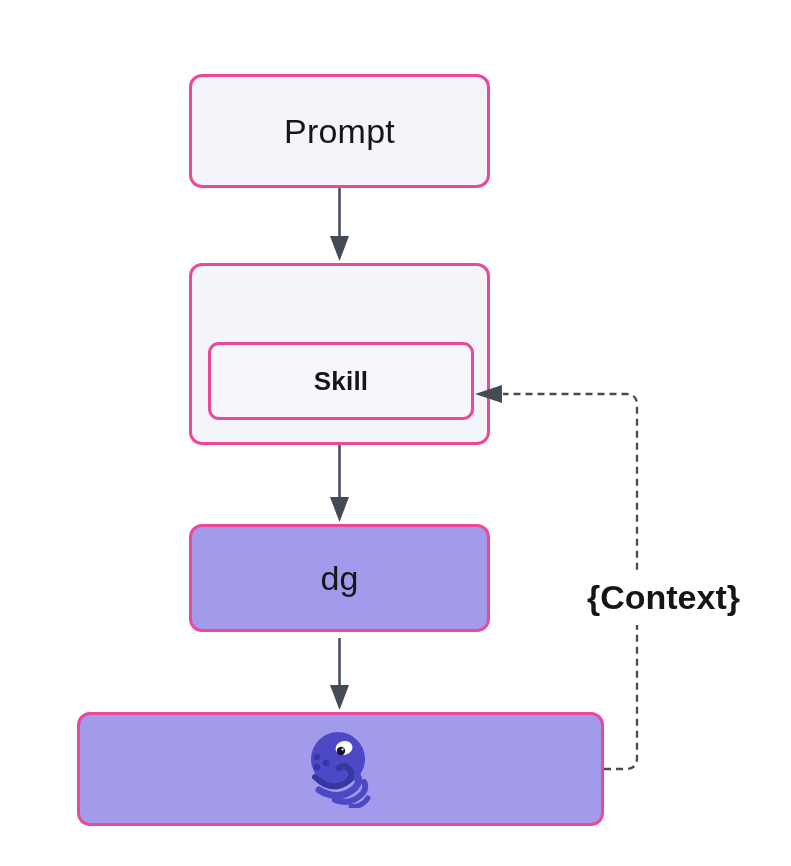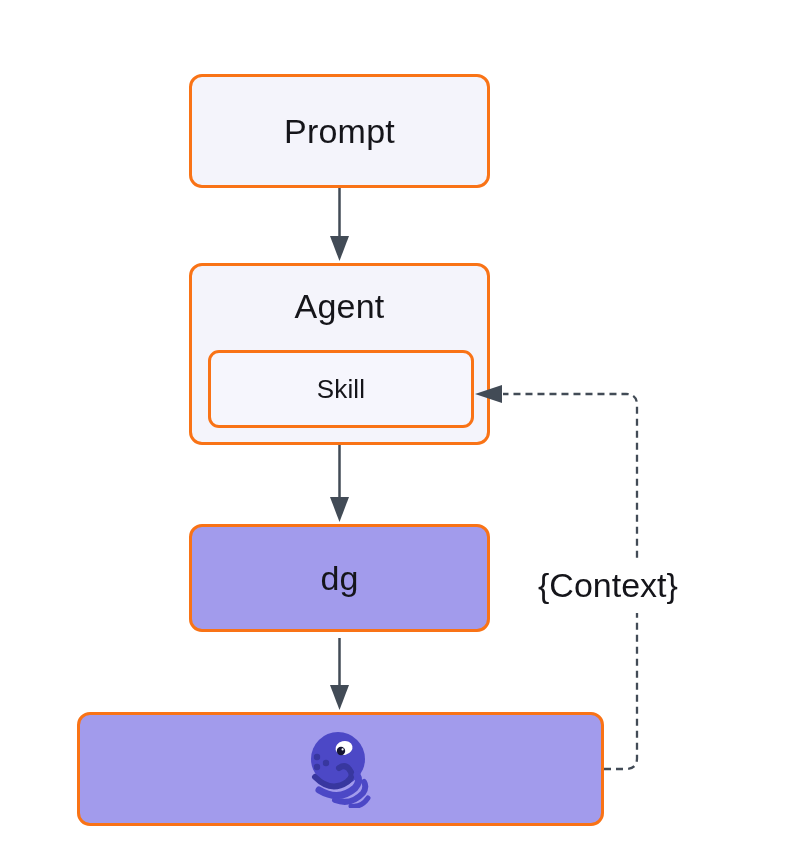--- a/index.html
+++ b/index.html
@@ -8,68 +8,68 @@
     width: 791px;
     height: 866px;
     background: #ffffff;
     font-family: "Liberation Sans", sans-serif;
     color: #15151a;
     overflow: hidden;
   }
   .node {
     position: absolute;
     box-sizing: border-box;
-    border: 3px solid #f97316;
+    border: 3px solid #ec4899;
     border-radius: 13px;
     background: #f4f4fb;
     display: flex;
     align-items: center;
     justify-content: center;
     z-index: 1;
   }
   .node-label { font-size: 34px; letter-spacing: 0.2px; }
   #node-prompt  { left: 189px; top: 74px;  width: 301px; height: 114px; }
   #node-agent   { left: 189px; top: 263px; width: 301px; height: 182px;
                   flex-direction: column; justify-content: flex-start; }
   #node-agent .node-label { margin-top: 21px; }
-  #node-skill   { position: absolute; left: 16px; top: 84px;
+  #node-skill   { position: absolute; left: 16px; top: 76px;
                   width: 266px; height: 78px; border-width: 3px;
-                  border-radius: 11px; background: #f6f6fd; }
+                  border-radius: 11px; background: #f6f6fd; font-weight: bold; }
   #node-skill .node-label { font-size: 26px; margin-top: 0; }
   #node-dg      { left: 189px; top: 524px; width: 301px; height: 108px;
                   background: #a29bec; }
   #node-runtime { left: 77px;  top: 712px; width: 527px; height: 114px;
                   background: #a29bec; }
   .overlay {
     position: absolute; left: 0; top: 0;
     width: 791px; height: 866px;
     z-index: 2; pointer-events: none;
   }
   .context-label {
     position: absolute;
-    left: 538px; top: 558px; width: 202px;
+    left: 538px; top: 570px; width: 202px;
     padding: 8px 0;
-    text-align: left;
+    text-align: right;
     font-size: 34px;
     background: #ffffff;
     z-index: 3;
+    font-weight: bold;
   }
   .octopus { display: block; }
 </style>
 </head>
 <body>
 
 <div class="canvas">
 
   <div class="node" id="node-prompt">
     <span class="node-label">Prompt</span>
   </div>
 
   <div class="node" id="node-agent">
-    <span class="node-label">Agent</span>
     <div class="node" id="node-skill">
       <span class="node-label">Skill</span>
     </div>
   </div>
 
   <div class="node" id="node-dg">
     <span class="node-label">dg</span>
   </div>
 
   <div class="node" id="node-runtime">

